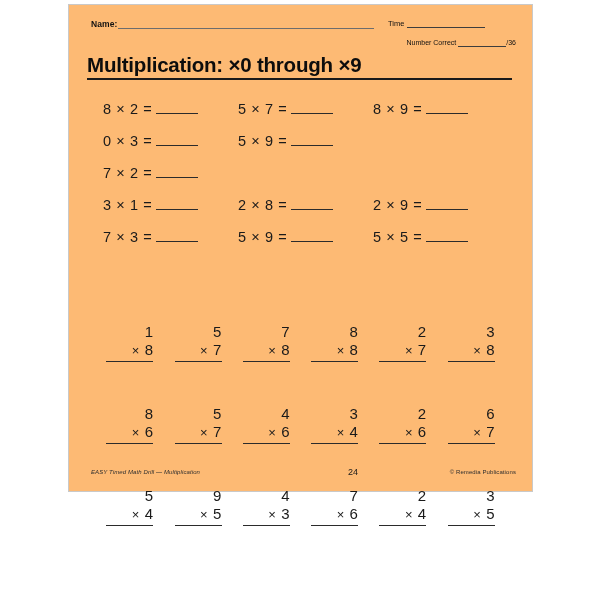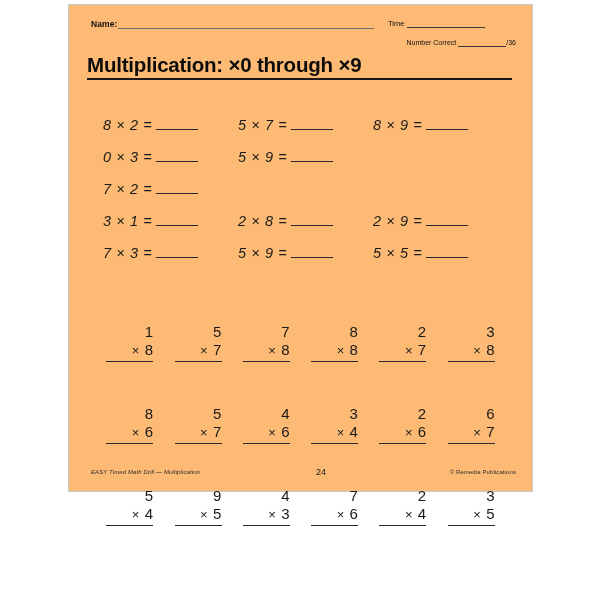--- a/index.html
+++ b/index.html
@@ -135,22 +135,21 @@
   
   #horizontal-section {
     position: absolute;
     left: 34px;
     top: 96px;
     width: 405px;
   }
   .h-row {
     display: flex;
     height: 32px;
-    align-items: flex-end;
-    font-style: italic;
+    align-items: flex-start;
   }
   .h-cell {
     width: 135px;
     display: flex;
     align-items: baseline;
     box-sizing: border-box;
   }
   .h-expr {
     font-size: 14.5px;
     color: #1a1a1a;
@@ -209,20 +208,21 @@
   }
 
   
   #footer-area {
     position: absolute;
     left: 22px;
     bottom: 14px;
     width: 425px;
     display: flex;
     align-items: center;
+    gap: 32px;
   }
   .footer-left {
     font-size: 6px;
     font-style: italic;
     color: #2e2e2e;
     flex: 0 0 200px;
     white-space: nowrap;
     letter-spacing: .1px;
   }
   .footer-center {

